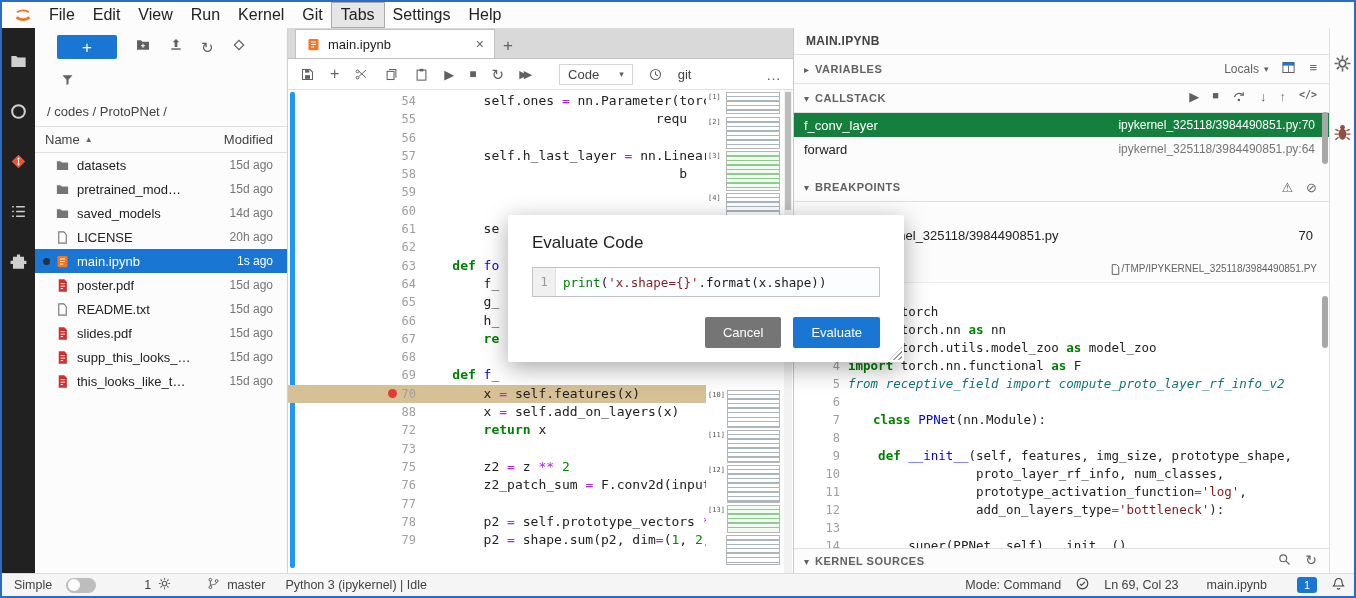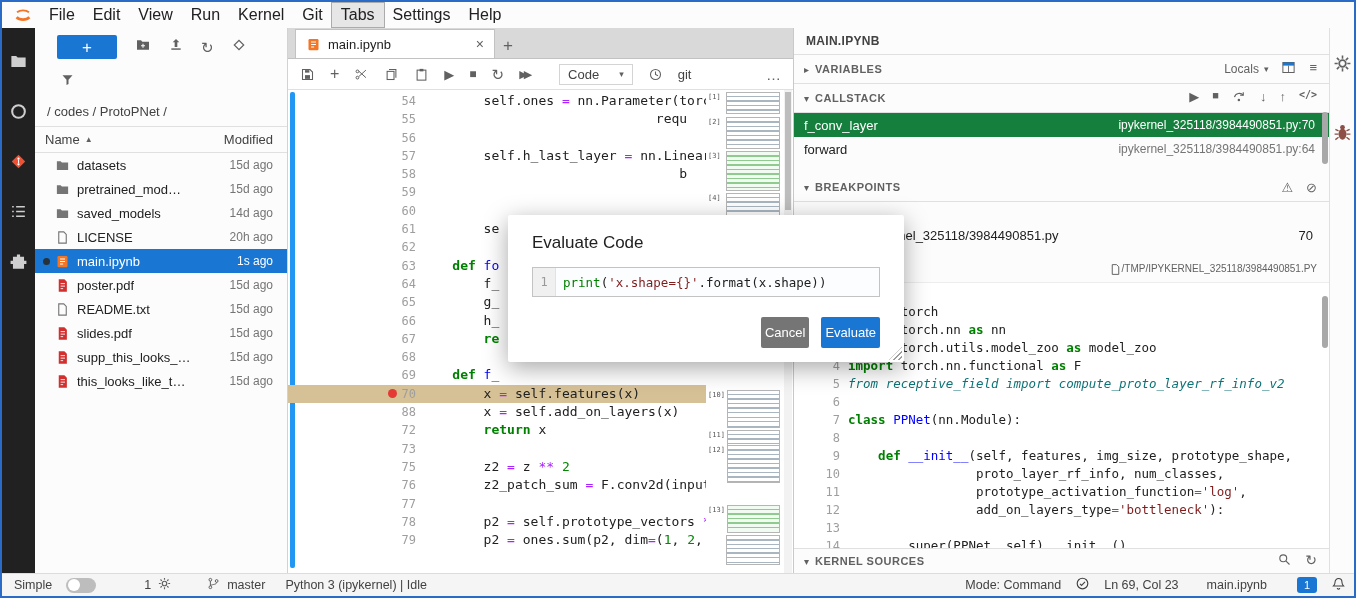--- a/index.html
+++ b/index.html
@@ -108,21 +108,21 @@
   .statusbar svg{width:15px;height:15px}
   .sb-right{margin-left:auto;display:flex;align-items:center;gap:14px}
   .notif-badge{min-width:16px;height:16px;background:#1976d2;color:#fff;font-size:11px;display:flex;align-items:center;justify-content:center;border-radius:3px;padding:0 2px;margin-left:16px}
   
   .dialog{position:absolute;left:506px;top:213px;width:348px;background:#fff;box-shadow:0 6px 24px rgba(0,0,0,.35);border-radius:2px;padding:18px 24px 14px;z-index:50}
   .dlg-title{font-size:17px;color:#212121;margin-bottom:14px}
   .dlg-code{display:flex;border:1px solid #c3c3c3;background:#fcfdff;height:28px;align-items:stretch}
   .dlg-gut{width:22px;background:#f0f0f0;color:#999;font:12px "DejaVu Sans Mono",monospace;display:flex;align-items:center;justify-content:center;border-right:1px solid #e2e2e2}
   .dlg-line{flex:1;display:flex;align-items:center;padding-left:7px;font-family:"DejaVu Sans Mono",monospace;font-size:12.5px;white-space:pre;overflow:hidden}
   .dlg-btns{display:flex;justify-content:flex-end;gap:12px;margin-top:20px}
-  .btn{height:31px;border:none;border-radius:2px;color:#fff;font-size:13px;padding:0 4px;font-family:"Liberation Sans",sans-serif}
+  .btn{height:31px;border:none;border-radius:2px;color:#fff;font-size:13px;padding:0 18px;font-family:"Liberation Sans",sans-serif}
   .btn.cancel{background:#757575}
   .btn.ok{background:#1976d2}
   .dlg-resize{position:absolute;right:2px;bottom:2px;width:13px;height:13px;background:repeating-linear-gradient(-45deg,transparent 0 2px,#9e9e9e 2px 3.5px);clip-path:polygon(100% 0,100% 100%,0 100%)}
 </style>
 </head>
 <body>
 
 <div class="app">
 
   <div class="menubar">
@@ -354,21 +354,21 @@
             <div class="cm-line"><span class="ln">68</span><span style="white-space: pre;"></span></div>
             <div class="cm-line"><span class="ln">69</span><span style="white-space: pre;"><span class="tk-k">    def</span><span class="tk-d"> f_</span></span></div>
             <div class="cm-line cur"><span class="bp"></span><span class="ln">70</span><span style="white-space: pre;"><span class="tk-p">        x </span><span class="tk-o">=</span><span class="tk-p"> self.features(x)</span></span></div>
             <div class="cm-line"><span class="ln">88</span><span style="white-space: pre;"><span class="tk-p">        x </span><span class="tk-o">=</span><span class="tk-p"> self.add_on_layers(x)</span></span></div>
             <div class="cm-line"><span class="ln">72</span><span style="white-space: pre;"><span class="tk-k">        return</span><span class="tk-p"> x</span></span></div>
             <div class="cm-line"><span class="ln">73</span><span style="white-space: pre;"></span></div>
             <div class="cm-line"><span class="ln">75</span><span style="white-space: pre;"><span class="tk-p">        z2 </span><span class="tk-o">=</span><span class="tk-p"> z </span><span class="tk-o">**</span><span class="tk-p"> </span><span class="tk-n">2</span></span></div>
             <div class="cm-line"><span class="ln">76</span><span style="white-space: pre;"><span class="tk-p">        z2_patch_sum </span><span class="tk-o">=</span><span class="tk-p"> F.conv2d(input</span></span></div>
             <div class="cm-line"><span class="ln">77</span><span style="white-space: pre;"></span></div>
             <div class="cm-line"><span class="ln">78</span><span style="white-space: pre;"><span class="tk-p">        p2 </span><span class="tk-o">=</span><span class="tk-p"> self.prototype_vectors </span><span class="tk-o">**</span></span></div>
-            <div class="cm-line"><span class="ln">79</span><span style="white-space: pre;"><span class="tk-p">        p2 </span><span class="tk-o">=</span><span class="tk-p"> ones.sum(p2, dim</span><span class="tk-o">=</span><span class="tk-p">(</span><span class="tk-n">1</span><span class="tk-p">, </span><span class="tk-n">2</span><span class="tk-p">,</span></span></div>
+            <div class="cm-line"><span class="ln">79</span><span style="white-space: pre;"><span class="tk-p">        p2 </span><span class="tk-o">=</span><span class="tk-p"> shape.sum(p2, dim</span><span class="tk-o">=</span><span class="tk-p">(</span><span class="tk-n">1</span><span class="tk-p">, </span><span class="tk-n">2</span><span class="tk-p">,</span></span></div>
           </div>
         <div class="minimap">
             <div class="mini-cell" style="top: 2px;">
               <span class="mini-label">[1]</span>
               <div class="mini-box" style="height: 20px;"></div>
             </div>
             <div class="mini-cell" style="top: 27px;">
               <span class="mini-label">[2]</span>
               <div class="mini-box" style="height: 30px;"></div>
             </div>
@@ -381,21 +381,21 @@
               <div class="mini-box" style="height: 46px;"></div>
             </div>
             <div class="mini-cell" style="top: 300px;">
               <span class="mini-label">[10]</span>
               <div class="mini-box" style="height: 36px;"></div>
             </div>
             <div class="mini-cell" style="top: 340px;">
               <span class="mini-label">[11]</span>
               <div class="mini-box" style="height: 31px;"></div>
             </div>
-            <div class="mini-cell" style="top: 355px; justify-content: flex-end;">
+            <div class="mini-cell" style="top: 375px; justify-content: flex-end;">
               <span class="mini-label">[12]</span>
               <div class="mini-box" style="height: 36px;"></div>
             </div>
             <div class="mini-cell" style="top: 415px;">
               <span class="mini-label">[13]</span>
               <div class="mini-box green" style="height: 26px;"></div>
             </div>
             <div class="mini-cell" style="top: 445px;">
               <span class="mini-label"></span>
               <div class="mini-box" style="height: 28px;"></div>
@@ -479,21 +479,21 @@
           <span>/TMP/IPYKERNEL_325118/3984490851.PY</span>
         </span>
       </div>
       <div class="src">
           <div class="cm-line"><span class="ln">1</span><span style="white-space: pre;"><span class="tk-k">import</span><span class="tk-p"> torch</span></span></div>
           <div class="cm-line"><span class="ln">2</span><span style="white-space: pre;"><span class="tk-k">import</span><span class="tk-p"> torch.nn </span><span class="tk-k">as</span><span class="tk-p"> nn</span></span></div>
           <div class="cm-line"><span class="ln">3</span><span style="white-space: pre;"><span class="tk-k">import</span><span class="tk-p"> torch.utils.model_zoo </span><span class="tk-k">as</span><span class="tk-p"> model_zoo</span></span></div>
           <div class="cm-line"><span class="ln">4</span><span style="white-space: pre;"><span class="tk-k">import</span><span class="tk-p"> torch.nn.functional </span><span class="tk-k">as</span><span class="tk-p"> F</span></span></div>
           <div class="cm-line"><span class="ln">5</span><span style="white-space: pre;"><span class="tk-em">from receptive_field import compute_proto_layer_rf_info_v2</span></span></div>
           <div class="cm-line"><span class="ln">6</span><span style="white-space: pre;"></span></div>
-          <div class="cm-line"><span class="ln">7</span><span style="white-space: pre;"><span class="tk-k">class</span><span class="tk-d"> PPNet</span><span class="tk-p">(nn.Module):</span></span></div>
+          <div class="cm-line"><span class="ln">7</span><span style="white-space: pre; margin-left: 25px;"><span class="tk-k">class</span><span class="tk-d"> PPNet</span><span class="tk-p">(nn.Module):</span></span></div>
           <div class="cm-line"><span class="ln">8</span><span style="white-space: pre;"></span></div>
           <div class="cm-line"><span class="ln">9</span><span style="white-space: pre;"><span class="tk-k">    def</span><span class="tk-d"> __init__</span><span class="tk-p">(self, features, img_size, prototype_shape,</span></span></div>
           <div class="cm-line"><span class="ln">10</span><span style="white-space: pre;"><span class="tk-p">                 proto_layer_rf_info, num_classes,</span></span></div>
           <div class="cm-line"><span class="ln">11</span><span style="white-space: pre;"><span class="tk-p">                 prototype_activation_function</span><span class="tk-o">=</span><span class="tk-s">'log'</span><span class="tk-p">,</span></span></div>
           <div class="cm-line"><span class="ln">12</span><span style="white-space: pre;"><span class="tk-p">                 add_on_layers_type</span><span class="tk-o">=</span><span class="tk-s">'bottleneck'</span><span class="tk-p">):</span></span></div>
           <div class="cm-line"><span class="ln">13</span><span style="white-space: pre;"></span></div>
           <div class="cm-line"><span class="ln">14</span><span style="white-space: pre;"><span class="tk-p">        super(PPNet, self).__init__()</span></span></div>
         </div>
 
       <div class="ks sec">

